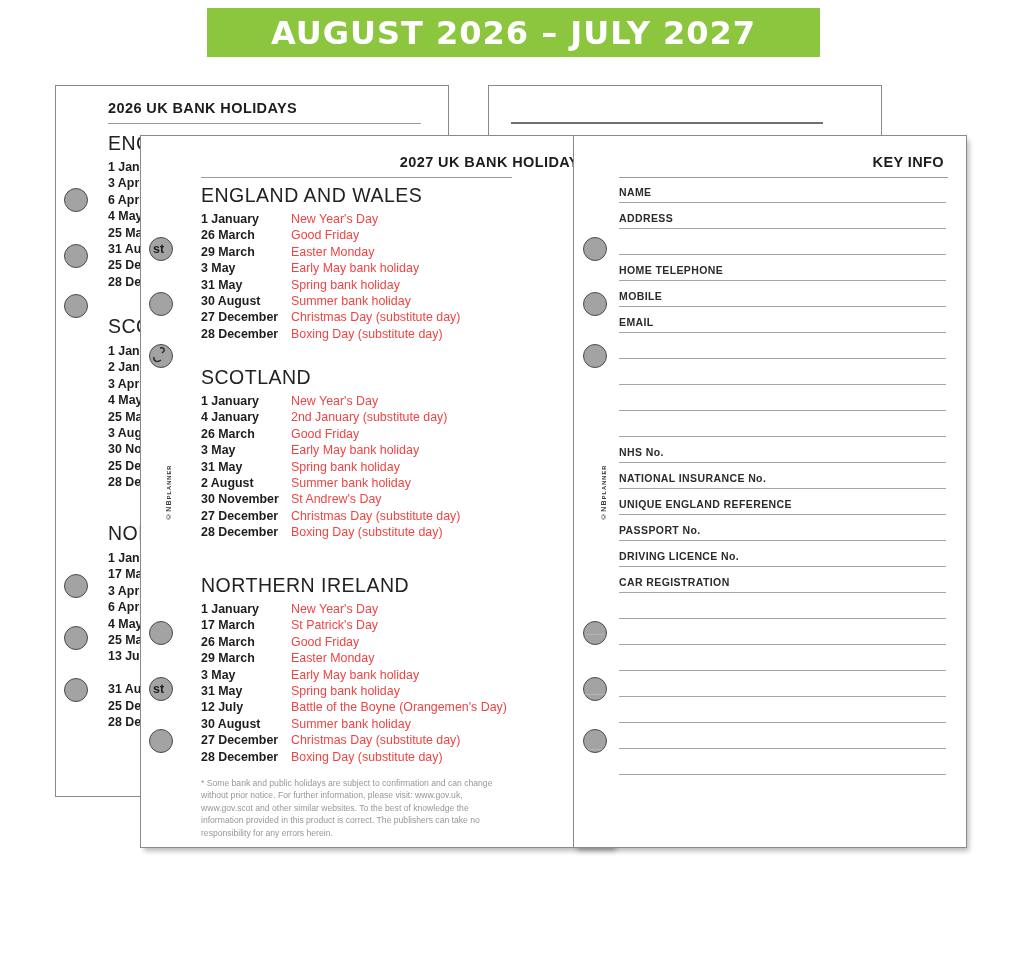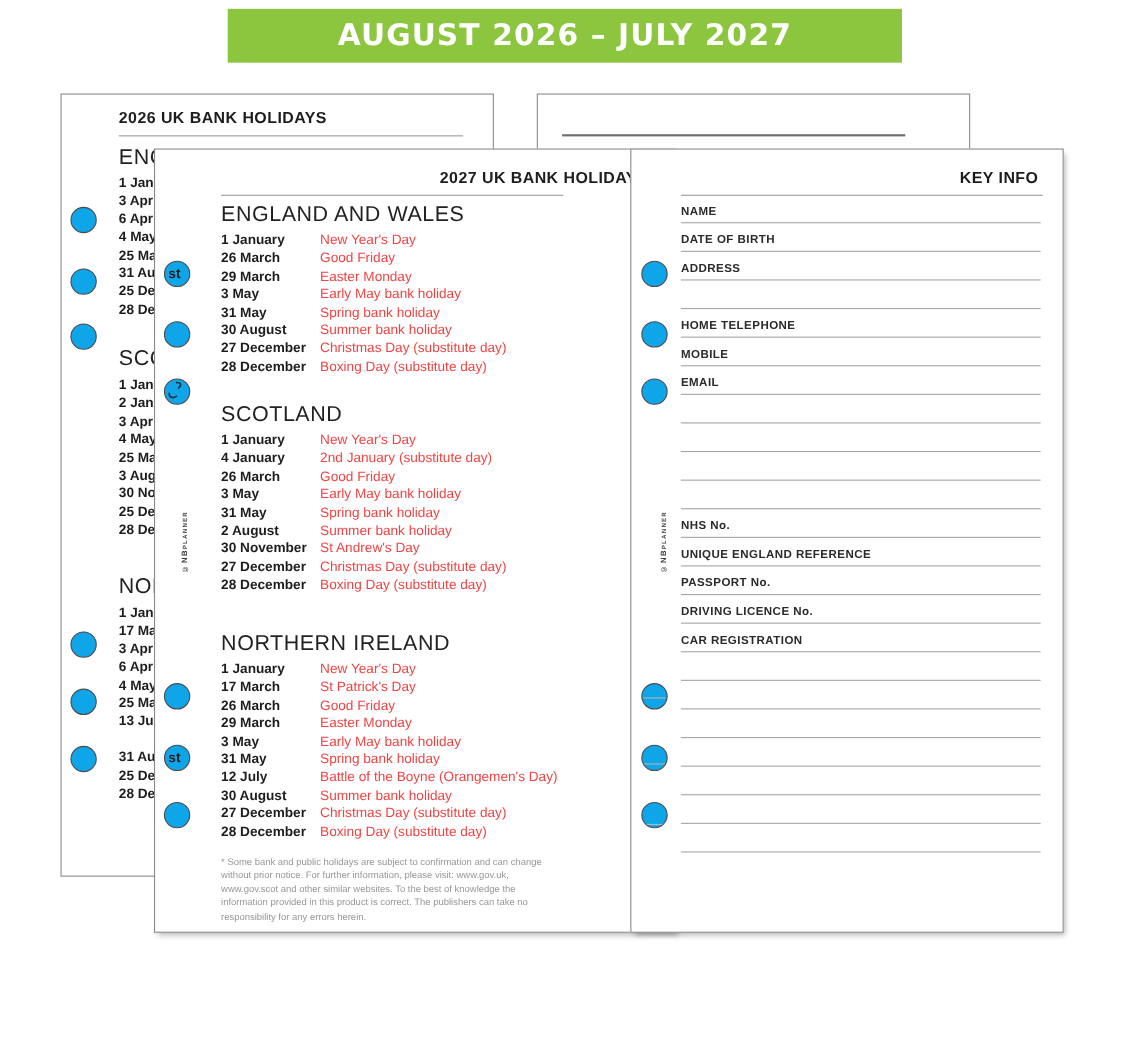--- a/index.html
+++ b/index.html
@@ -1,21 +1,21 @@
 <!DOCTYPE html>
 <html><head>
 <meta charset="utf-8">
 <style>
   html,body{margin:0;padding:0;background:#ffffff;width:1024px;height:956px;
     font-family:"Liberation Sans", sans-serif; position:relative; overflow:hidden;}
 
   
   .banner{position:absolute;left:207px;top:8px;width:613px;height:49px;
     display:flex;align-items:center;justify-content:center;}
-  .banner-title{color:#fff;font-weight:bold;font-size:27px;letter-spacing:1px;
+  .banner-title{color:#fff;font-weight:bold;font-size:32px;letter-spacing:1px;
     font-family:"DejaVu Sans","Liberation Sans",sans-serif;}
 
   
   .page{position:absolute;background:#fff;border:1px solid #8a8a8a;box-sizing:border-box;}
   .page.back{z-index:1;}
   .page.front{z-index:2;box-shadow:3px 4px 5px -1px rgba(0,0,0,0.28);}
 
   .page-title{position:absolute;font-size:14.5px;font-weight:bold;color:#1d1d1d;
     letter-spacing:0.4px;white-space:nowrap;}
   .title-rule{position:absolute;height:1px;background:#9a9a9a;}
@@ -33,21 +33,21 @@
   
   .footnote{position:absolute;font-size:8.6px;line-height:1.45;color:#979797;width:300px;}
 
   
   .copyright{position:absolute;writing-mode:vertical-rl;transform:rotate(180deg);
     color:#3a3a3a;font-weight:bold;font-size:7px;letter-spacing:1.2px;white-space:nowrap;}
   .copyright .small{font-size:5.6px;letter-spacing:1.1px;}
 
   
   .hole{position:absolute;width:24px;height:24px;border:1.3px solid #4c4c4c;
-    border-radius:50%;background:#0ea5e9;box-sizing:border-box;overflow:hidden;}
+    border-radius:50%;background:#a3a3a3;box-sizing:border-box;overflow:hidden;}
   .hole .frag-text{position:absolute;left:3px;top:4px;font-size:12.4px;font-weight:bold;color:#1d1d1d;}
   .hole .frag-line{position:absolute;left:1px;right:1px;height:1px;background:#b5b5b5;}
 
   
   .ruled-wrap{position:absolute;left:20px;right:20px;}
   .ruled{height:26px;border-bottom:1px solid #b0b0b0;}
 
   
   .ki-rows{position:absolute;left:45px;right:20px;}
   .kirow{position:relative;height:25px;border-bottom:1px solid #a5a5a5;}
@@ -220,41 +220,41 @@
 
 <div class="page front" style="left:573px;top:135px;width:394px;height:713px;">
   <span class="page-title" style="right:22px;top:18px;">KEY INFO</span>
   <div class="title-rule" style="left:45px;width:329px;top:41px;"></div>
 
   <div class="ki-rows" style="top:41px;">
       <div class="kirow">
         <span class="kilabel">NAME</span>
       </div>
       <div class="kirow">
-        <span class="kilabel">DATE OF BIRTH</span>
-      </div>
-      <div class="kirow">
         <span class="kilabel">ADDRESS</span>
       </div>
       <div class="kirow"></div>
       <div class="kirow">
         <span class="kilabel">HOME TELEPHONE</span>
       </div>
       <div class="kirow">
         <span class="kilabel">MOBILE</span>
       </div>
       <div class="kirow">
         <span class="kilabel">EMAIL</span>
       </div>
       <div class="kirow"></div>
       <div class="kirow"></div>
       <div class="kirow"></div>
       <div class="kirow"></div>
       <div class="kirow">
         <span class="kilabel">NHS No.</span>
+      </div>
+      <div class="kirow">
+        <span class="kilabel">NATIONAL INSURANCE No.</span>
       </div>
       <div class="kirow">
         <span class="kilabel">UNIQUE ENGLAND REFERENCE</span>
       </div>
       <div class="kirow">
         <span class="kilabel">PASSPORT No.</span>
       </div>
       <div class="kirow">
         <span class="kilabel">DRIVING LICENCE No.</span>
       </div>

